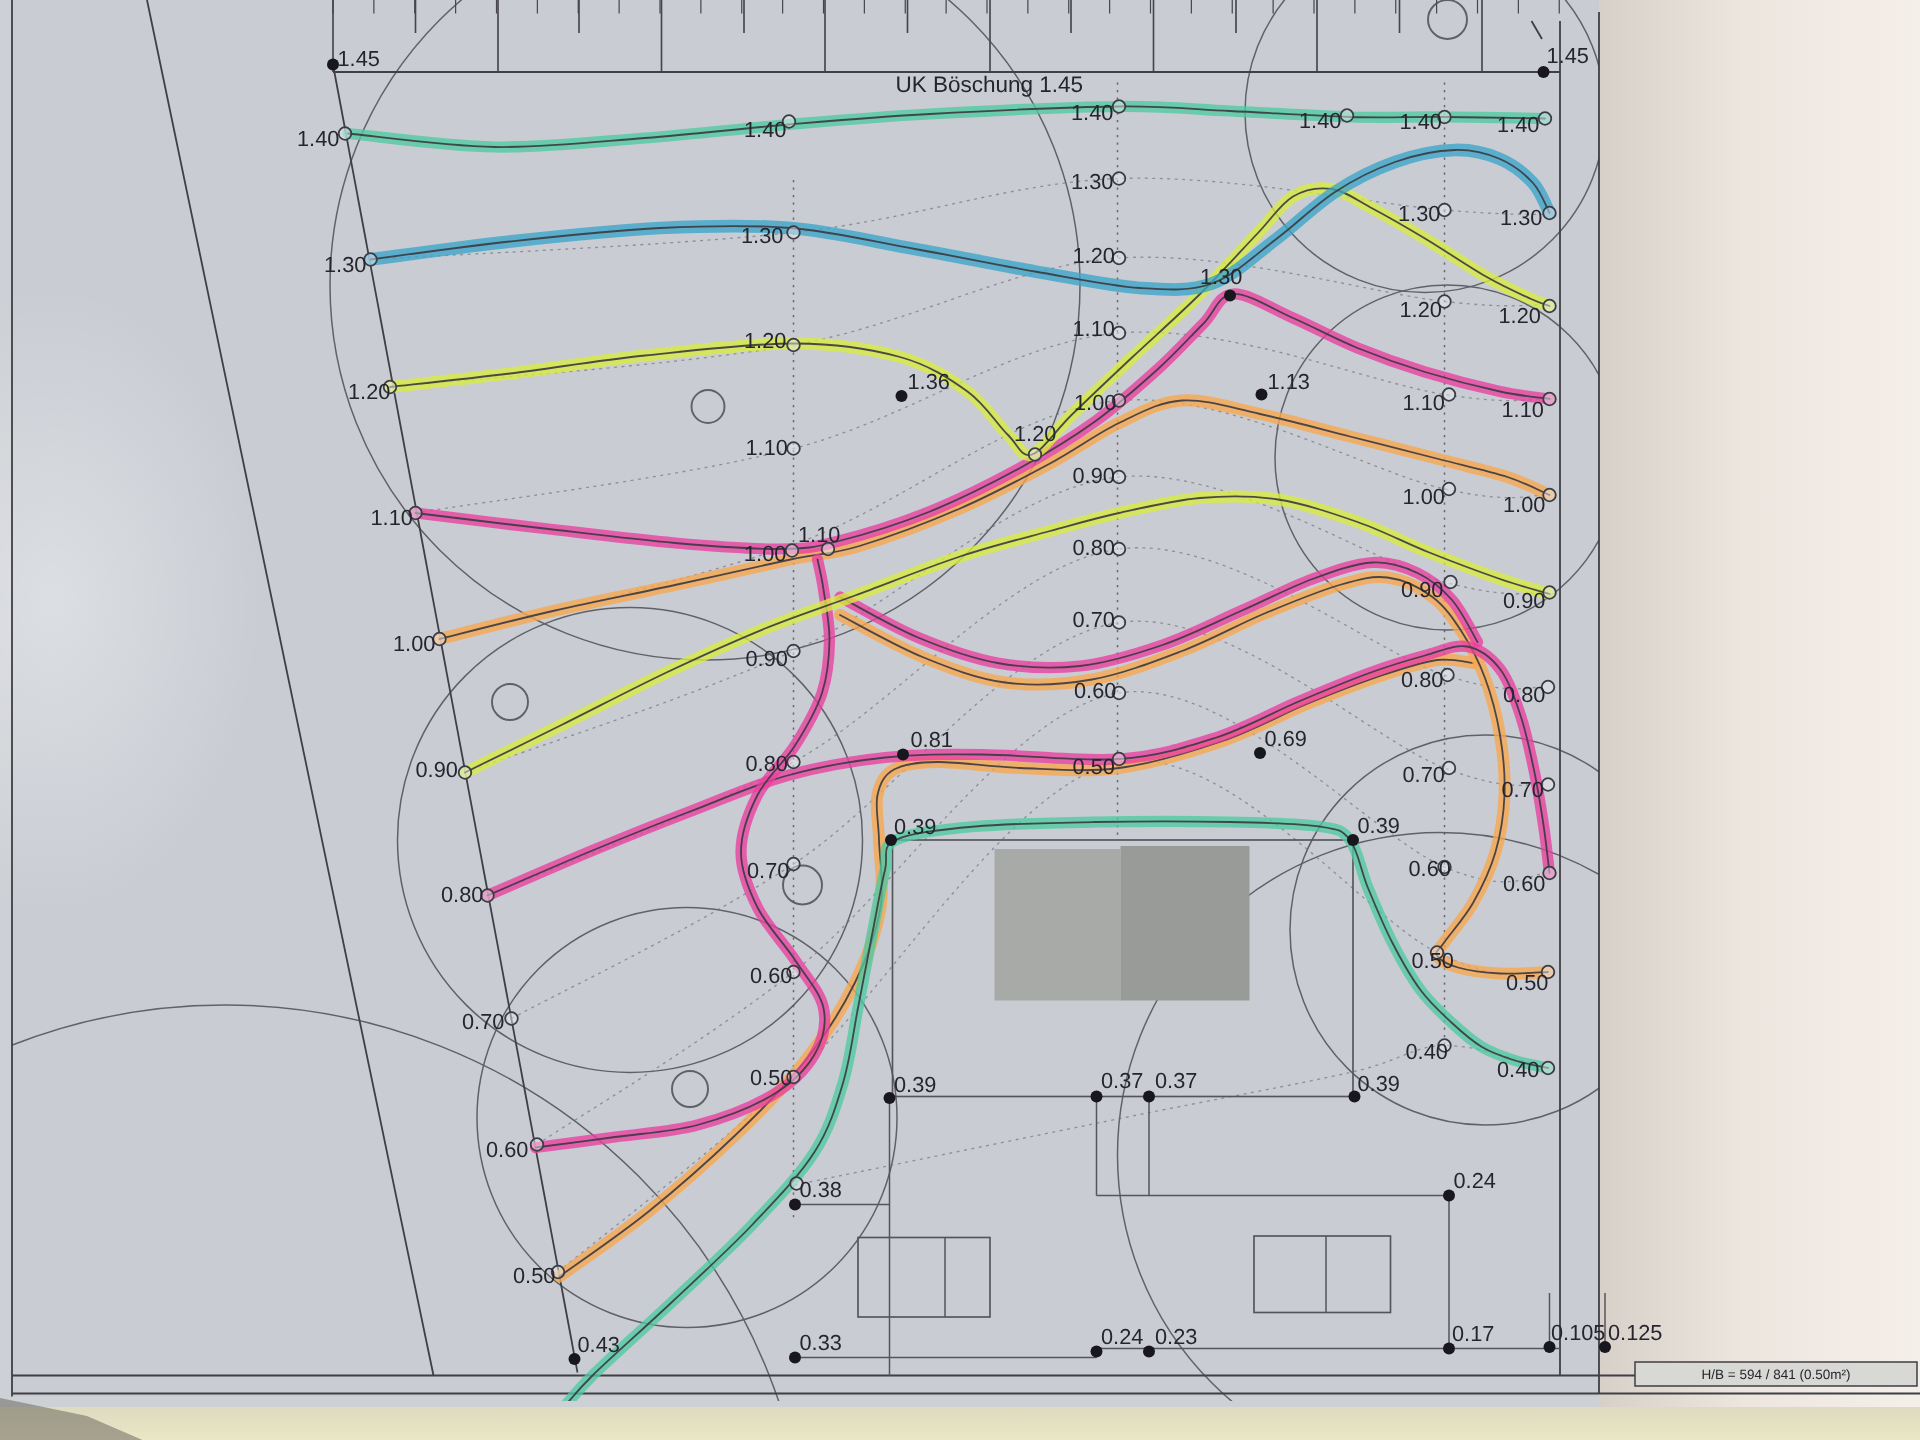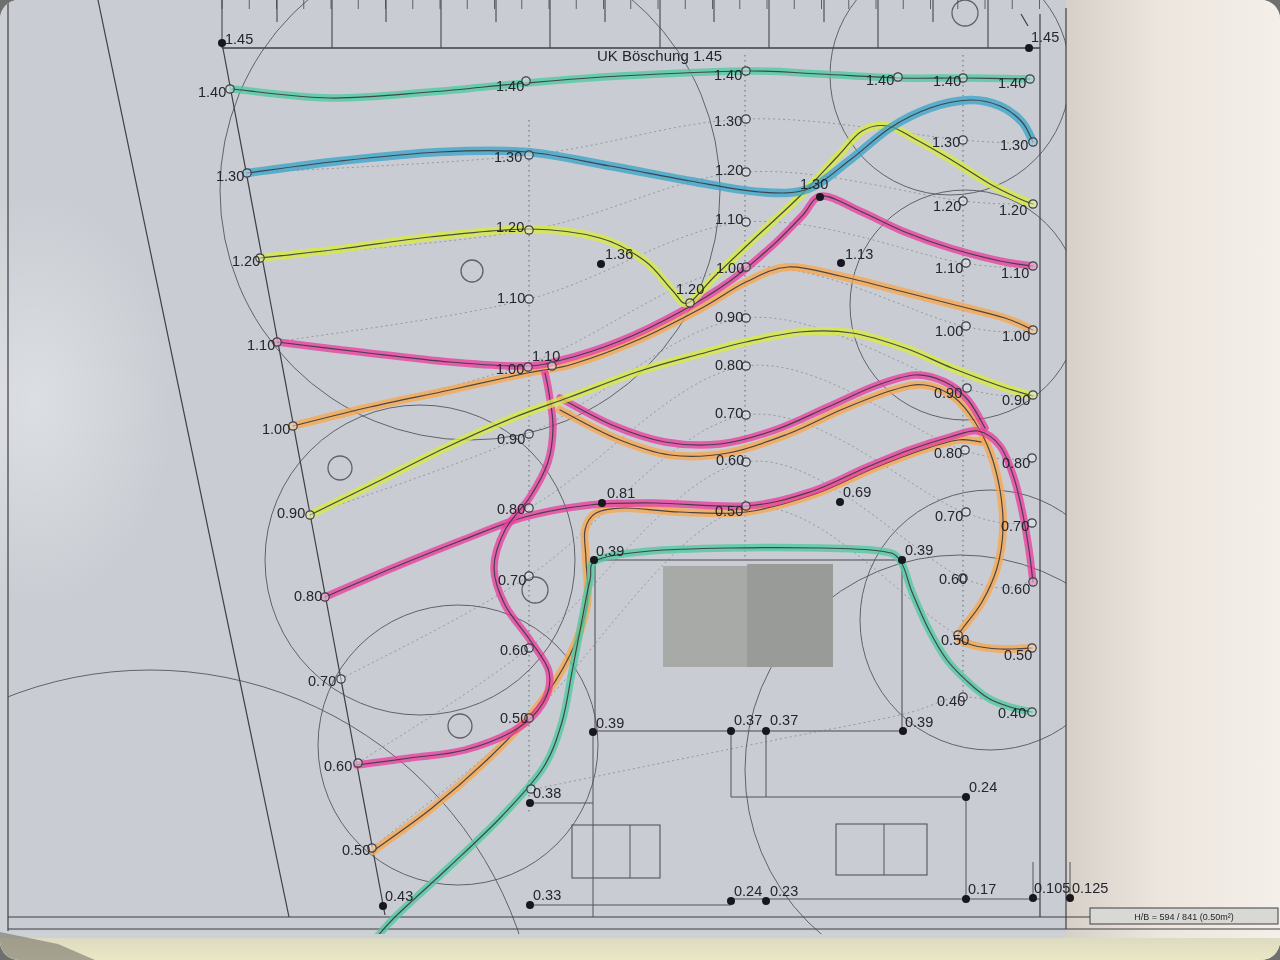--- a/index.html
+++ b/index.html
@@ -1,17 +1,17 @@
 <!DOCTYPE html>
 <html><head>
 <meta charset="utf-8">
 <style>
   html,body{margin:0;padding:0;background:#6f6f6f;}
   .stage{position:relative;width:1280px;height:960px;overflow:hidden;
-         font-family:"Liberation Sans",sans-serif;background:#cdd0d4;border-radius:19px;}
+         font-family:"Liberation Sans",sans-serif;background:#cdd0d4;}
   svg{display:block;width:1280px;height:960px;}
   .lbl{font-family:"Liberation Sans",sans-serif;font-size:14.5px;fill:#25252d;}
   .title-lbl{font-family:"Liberation Sans",sans-serif;font-size:15px;fill:#25252d;}
   .scale-lbl{font-family:"Liberation Sans",sans-serif;font-size:9px;fill:#25252d;text-anchor:middle;}
 </style>
 </head>
 <body>
 
 <div class="stage">
 <svg id="plan" viewBox="0 0 1280 960">

